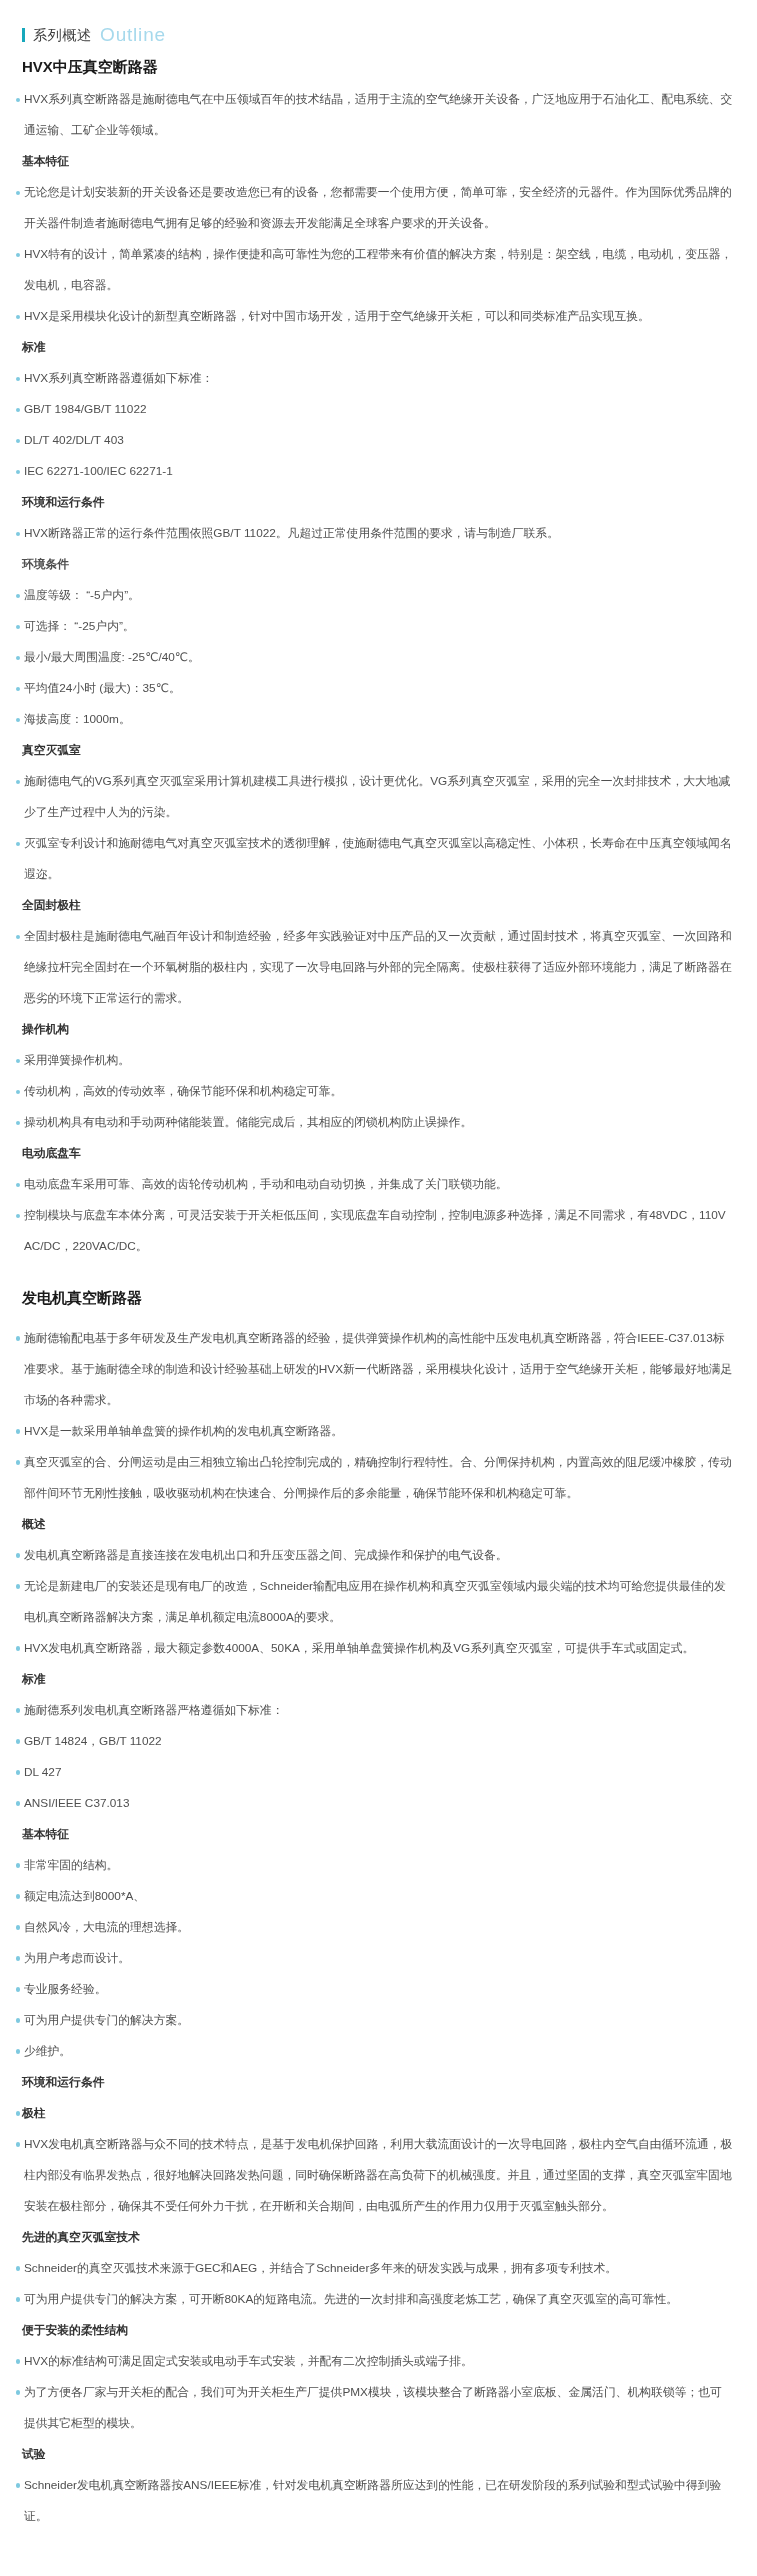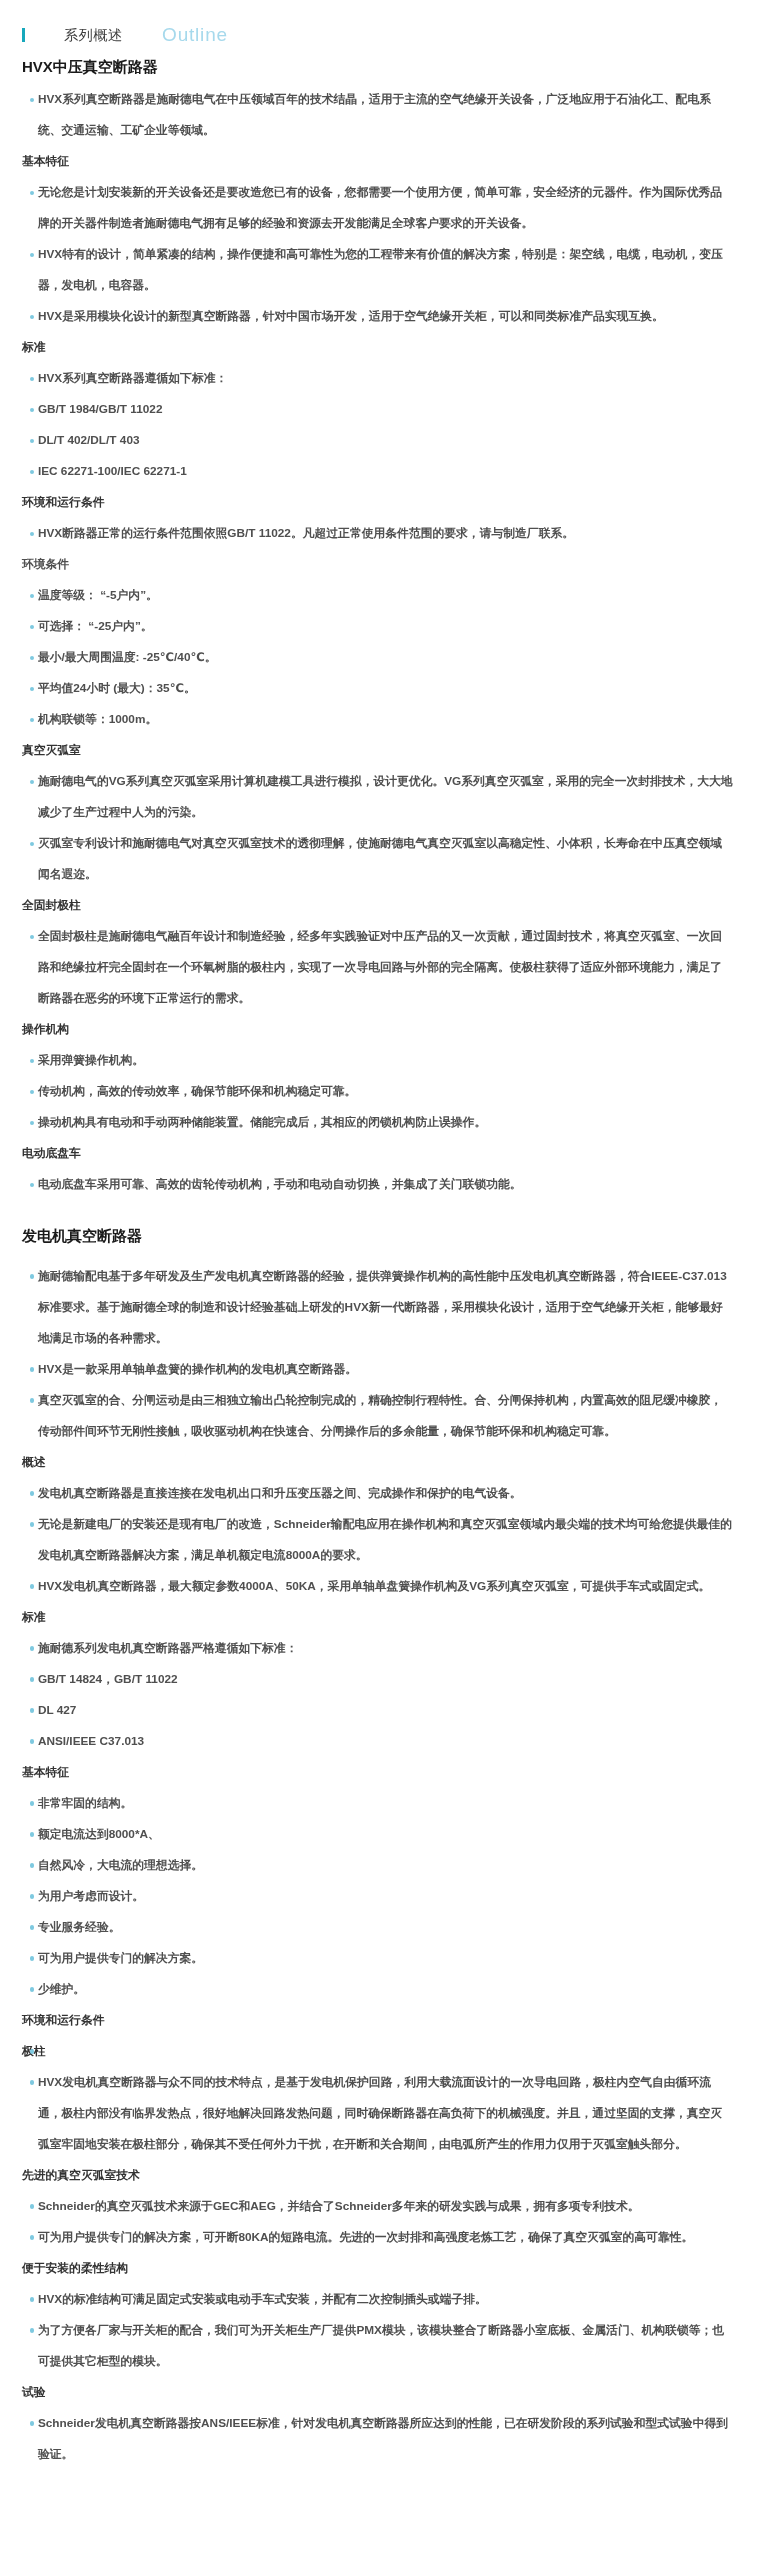--- a/index.html
+++ b/index.html
@@ -1,29 +1,29 @@
 <!DOCTYPE html>
 <html style="--accent: #17a8bc; --accent-light: #a6d9ec; --bullet: #7ec9e0;font-size:13.5px"><head>
 <meta charset="utf-8">
 <style>
   html,body { margin:0; padding:0; background:#ffffff; }
   body { width:757px; font-family:"Liberation Sans","DejaVu Sans",sans-serif; }
   .page { padding:25px 23.6px 35px 14.3px; box-sizing:border-box; width:757px; }
 
-  .header { display:flex; align-items:center; margin:0 0 3.4px 7.6px; height:20px;gap:31px; }
+  .header { display:flex; align-items:center; margin:0 0 3.4px 7.6px; height:20px; }
   .accent-bar { display:inline-block; width:3.4px; height:14.3px; background:var(--accent,#17a8bc); margin-right:7.6px; }
   .title-zh { font-size:14.3px; color:#3d3d3d; letter-spacing:0.4px; }
   .title-en { font-size:19px; color:var(--accent-light,#a6d9ec); margin-left:8.4px; letter-spacing:0.8px; }
 
   .section-title { font-size:15px; font-weight:bold; color:#1a1a1a; line-height:34px; margin:5px 0 0 7.6px; }
   .section + .section .section-title { margin-top:18.5px; margin-bottom:8.4px; }
   .subheading { font-size:11.8px; font-weight:bold; color:#333333; line-height:31px; margin:0 0 0 7.6px; }
   p { margin:0; font-size:11.8px; color:#4f4f4f; line-height:31px; }
   .plain { margin-left:7.6px;font-weight:bold; }
-  .bullet { position:relative; padding-left:7.6px; margin-left:16px;font-weight:bold; }
+  .bullet { position:relative; padding-left:7.6px; margin-left:2px; }
   .dot { position:absolute; left:0; top:13.5px; width:4.2px; height:4.2px; border-radius:50%;
          background:var(--bullet,#7ec9e0); }
 </style>
 </head>
 <body>
 
 <div class="page">
   <div class="header">
     <span class="accent-bar"></span>
     <span class="title-zh">系列概述</span>
@@ -42,32 +42,33 @@
         <p class="bullet"><span class="dot"></span><span>GB/T 1984/GB/T 11022</span></p>
         <p class="bullet"><span class="dot"></span><span>DL/T 402/DL/T 403</span></p>
         <p class="bullet"><span class="dot"></span><span>IEC 62271-100/IEC 62271-1</span></p>
         <h3 class="subheading">环境和运行条件</h3>
         <p class="bullet"><span class="dot"></span><span>HVX断路器正常的运行条件范围依照GB/T 11022。凡超过正常使用条件范围的要求，请与制造厂联系。</span></p>
         <p class="plain">环境条件</p>
         <p class="bullet"><span class="dot"></span><span>温度等级： “-5户内”。</span></p>
         <p class="bullet"><span class="dot"></span><span>可选择： “-25户内”。</span></p>
         <p class="bullet"><span class="dot"></span><span>最小/最大周围温度: -25℃/40℃。</span></p>
         <p class="bullet"><span class="dot"></span><span>平均值24小时 (最大)：35℃。</span></p>
-        <p class="bullet"><span class="dot"></span><span>机构联锁等：1000m。</span></p>
+        <p class="bullet"><span class="dot"></span><span>海拔高度：1000m。</span></p>
         <h3 class="subheading">真空灭弧室</h3>
         <p class="bullet"><span class="dot"></span><span>施耐德电气的VG系列真空灭弧室采用计算机建模工具进行模拟，设计更优化。VG系列真空灭弧室，采用的完全一次封排技术，大大地减少了生产过程中人为的污染。</span></p>
         <p class="bullet"><span class="dot"></span><span>灭弧室专利设计和施耐德电气对真空灭弧室技术的透彻理解，使施耐德电气真空灭弧室以高稳定性、小体积，长寿命在中压真空领域闻名遐迩。</span></p>
         <h3 class="subheading">全固封极柱</h3>
         <p class="bullet"><span class="dot"></span><span>全固封极柱是施耐德电气融百年设计和制造经验，经多年实践验证对中压产品的又一次贡献，通过固封技术，将真空灭弧室、一次回路和绝缘拉杆完全固封在一个环氧树脂的极柱内，实现了一次导电回路与外部的完全隔离。使极柱获得了适应外部环境能力，满足了断路器在恶劣的环境下正常运行的需求。</span></p>
         <h3 class="subheading">操作机构</h3>
         <p class="bullet"><span class="dot"></span><span>采用弹簧操作机构。</span></p>
         <p class="bullet"><span class="dot"></span><span>传动机构，高效的传动效率，确保节能环保和机构稳定可靠。</span></p>
         <p class="bullet"><span class="dot"></span><span>操动机构具有电动和手动两种储能装置。储能完成后，其相应的闭锁机构防止误操作。</span></p>
         <h3 class="subheading">电动底盘车</h3>
         <p class="bullet"><span class="dot"></span><span>电动底盘车采用可靠、高效的齿轮传动机构，手动和电动自动切换，并集成了关门联锁功能。</span></p>
+        <p class="bullet"><span class="dot"></span><span>控制模块与底盘车本体分离，可灵活安装于开关柜低压间，实现底盘车自动控制，控制电源多种选择，满足不同需求，有48VDC，110V AC/DC，220VAC/DC。</span></p>
       </section>
       <section class="section">
         <h2 class="section-title">发电机真空断路器</h2>
         <p class="bullet"><span class="dot"></span><span>施耐德输配电基于多年研发及生产发电机真空断路器的经验，提供弹簧操作机构的高性能中压发电机真空断路器，符合IEEE-C37.013标准要求。基于施耐德全球的制造和设计经验基础上研发的HVX新一代断路器，采用模块化设计，适用于空气绝缘开关柜，能够最好地满足市场的各种需求。</span></p>
         <p class="bullet"><span class="dot"></span><span>HVX是一款采用单轴单盘簧的操作机构的发电机真空断路器。</span></p>
         <p class="bullet"><span class="dot"></span><span>真空灭弧室的合、分闸运动是由三相独立输出凸轮控制完成的，精确控制行程特性。合、分闸保持机构，内置高效的阻尼缓冲橡胶，传动部件间环节无刚性接触，吸收驱动机构在快速合、分闸操作后的多余能量，确保节能环保和机构稳定可靠。</span></p>
         <h3 class="subheading">概述</h3>
         <p class="bullet"><span class="dot"></span><span>发电机真空断路器是直接连接在发电机出口和升压变压器之间、完成操作和保护的电气设备。</span></p>
         <p class="bullet"><span class="dot"></span><span>无论是新建电厂的安装还是现有电厂的改造，Schneider输配电应用在操作机构和真空灭弧室领域内最尖端的技术均可给您提供最佳的发电机真空断路器解决方案，满足单机额定电流8000A的要求。</span></p>
         <p class="bullet"><span class="dot"></span><span>HVX发电机真空断路器，最大额定参数4000A、50KA，采用单轴单盘簧操作机构及VG系列真空灭弧室，可提供手车式或固定式。</span></p>

